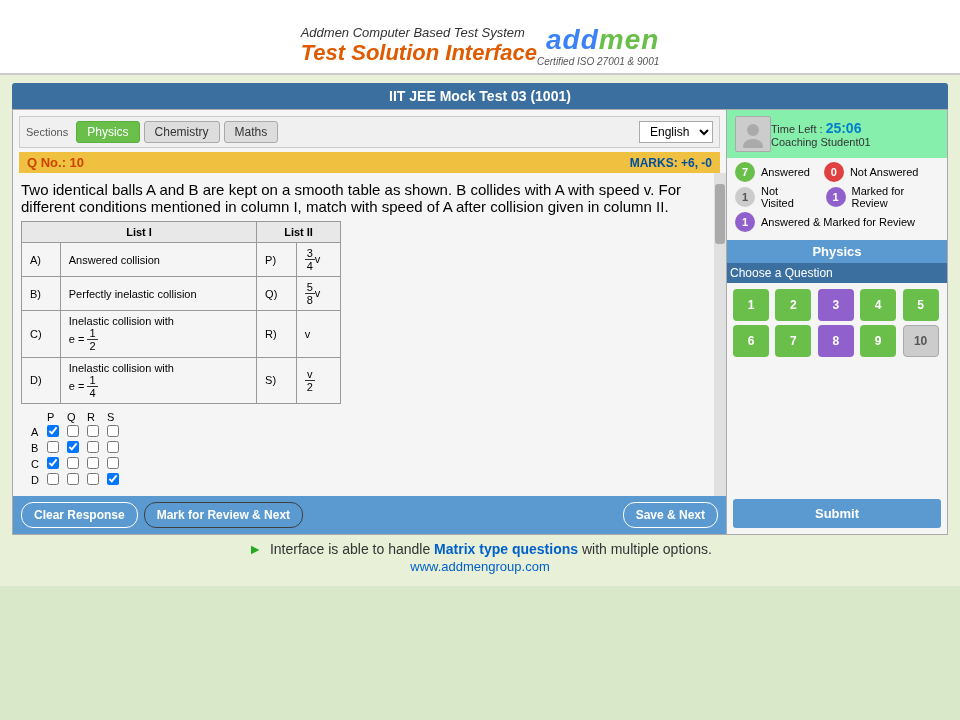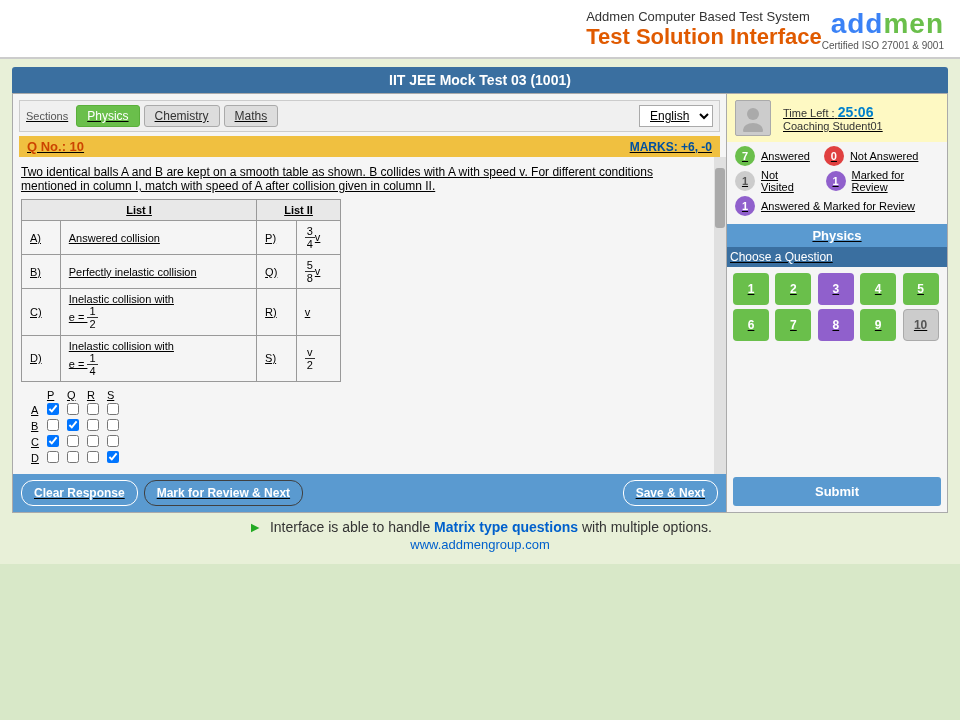--- a/index.html
+++ b/index.html
@@ -8,25 +8,26 @@
       font-family: Arial, sans-serif;
       width: 960px;
       height: 720px;
       overflow: hidden;
       font-size: 13px;
     }
 
     
     .top-header {
       background: white;
-      padding: 8px 16px 6px 16px;
-      display: flex;
-      justify-content: flex-end;
+      padding: 24px 16px 6px 16px;
+      display: flex;
+      justify-content: center;
       align-items: center;
       border-bottom: 2px solid #ccc;
+      font-style: italic;
     }
     .top-header-left {}
     .app-title-small {
       font-size: 13px;
       color: #333;
     }
     .app-title-big {
       font-size: 22px;
       font-weight: bold;
       color: #e05a00;
@@ -56,21 +57,20 @@
       padding: 5px;
       font-size: 14px;
       font-weight: bold;
       border-radius: 3px 3px 0 0;
     }
 
     .content-area {
       display: flex;
       background: #f5f5f5;
       border: 1px solid #aaa;
-      text-decoration: underline;
     }
 
     
     .left-panel {
       flex: 1;
       border-right: 1px solid #aaa;
       display: flex;
       flex-direction: column;
     }
 
@@ -126,21 +126,21 @@
       color: #cc4400;
     }
     .marks-info {
       font-size: 12px;
       color: #0050a0;
       font-weight: bold;
     }
 
     .question-text {
       padding: 4px 0 6px 0;
-      font-size: 12px;
+      font-size: 15px;
     }
 
     
     .matrix-table {
       border-collapse: collapse;
       font-size: 11px;
       width: 320px;
     }
     .matrix-table th, .matrix-table td {
       border: 1px solid #999;
@@ -205,23 +205,23 @@
       width: 220px;
       background: #f5f5f5;
       display: flex;
       flex-direction: column;
     }
 
     
     .user-info {
       display: flex;
       align-items: center;
-      gap: 12px;
+      gap: 0;
       padding: 6px 8px;
-      background: #fef9c3;
+      background: #86efac;
     }
     .avatar {
       width: 36px;
       height: 36px;
       background: #ccc;
       border: 1px solid #aaa;
       border-radius: 2px;
       display: flex;
       align-items: center;
       justify-content: center;

